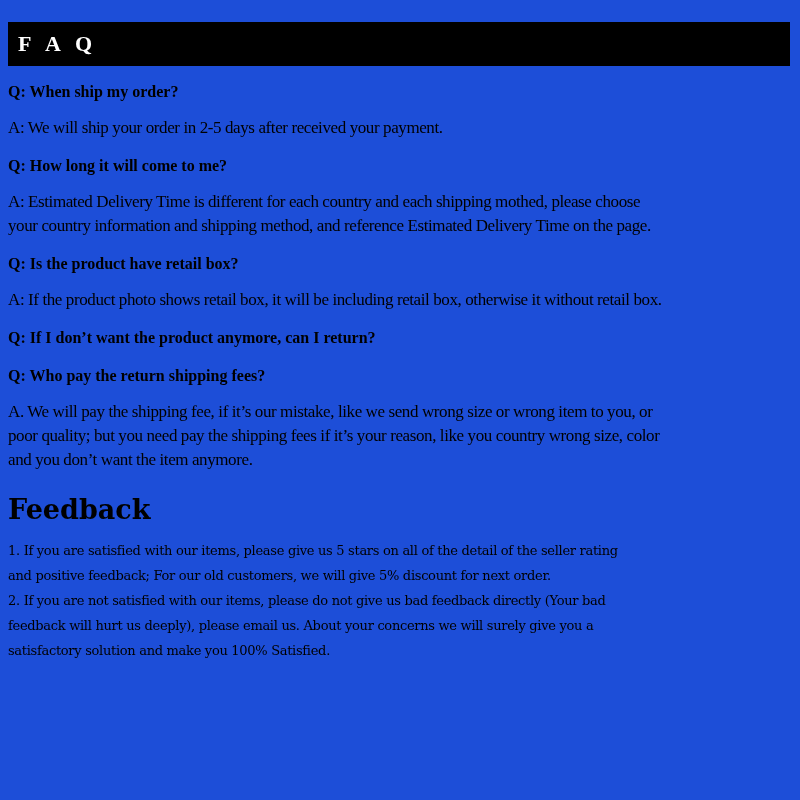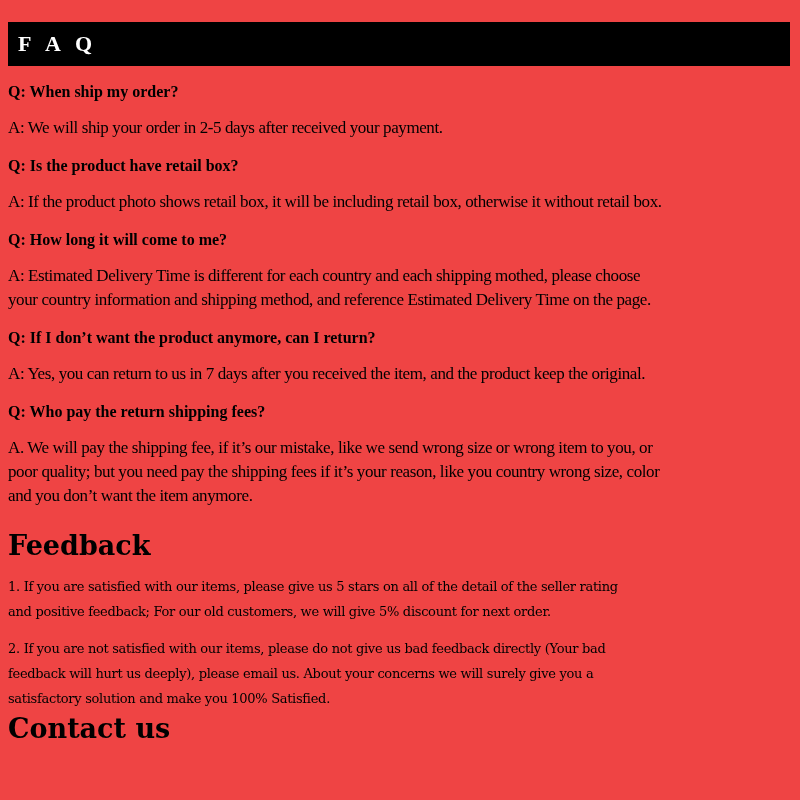--- a/index.html
+++ b/index.html
@@ -7,21 +7,21 @@
     padding: 0;
     background: #ffffff;
     color: #000000;
   }
   .page {
     width: 800px;
     height: 800px;
     box-sizing: border-box;
     padding: 22px 10px 0 8px;
     overflow: hidden;
-    background: #ef4444;
+    background: #1d4ed8;
   }
   .faq-bar {
     height: 44px;
     background: #000000;
     display: flex;
     align-items: center;
   }
   .faq-bar-title {
     color: #ffffff;
     font-family: "Liberation Serif", serif;
@@ -58,67 +58,65 @@
   }
   .body-text {
     font-family: "DejaVu Serif", "Liberation Serif", serif;
     font-size: 13px;
     line-height: 25px;
     letter-spacing: -0.3px;
     margin: 14px 0 0 0;
     white-space: pre-line;
   }
   .body-text.follow {
-    margin-top: 12px;
+    margin-top: 0;
   }
   .body-text.contact-body {
     margin-top: 8px;
   }
 </style>
 </head>
 <body>
 
 <div class="page">
 
   <header class="faq-bar">
     <span class="faq-bar-title">F A Q</span>
   </header>
 
   <section>
     <div>
       <p class="q">Q: When ship my order?</p>
       <p class="a">A: We will ship your order in 2-5 days after received your payment.</p>
     </div>
     <div>
-      <p class="q">Q: Is the product have retail box?</p>
-      <p class="a">A: If the product photo shows retail box, it will be including retail box, otherwise it without retail box.</p>
-    </div>
-    <div>
       <p class="q">Q: How long it will come to me?</p>
       <p class="a">A: Estimated Delivery Time is different for each country and each shipping mothed, please choose
 your country information and shipping method, and reference Estimated Delivery Time on the page.</p>
     </div>
     <div>
+      <p class="q">Q: Is the product have retail box?</p>
+      <p class="a">A: If the product photo shows retail box, it will be including retail box, otherwise it without retail box.</p>
+    </div>
+    <div>
       <p class="q">Q: If I don’t want the product anymore, can I return?</p>
-      <p class="a">A: Yes, you can return to us in 7 days after you received the item, and the product keep the original.</p>
     </div>
     <div>
       <p class="q">Q: Who pay the return shipping fees?</p>
       <p class="a">A. We will pay the shipping fee, if it’s our mistake, like we send wrong size or wrong item to you, or
 poor quality; but you need pay the shipping fees if it’s your reason, like you country wrong size, color
 and you don’t want the item anymore.</p>
     </div>
   </section>
 
   <section>
     <h2 class="sec-title">Feedback</h2>
     <p class="body-text">1.  If you are satisfied with our items, please give us 5 stars on all of the detail of the seller rating
 and positive feedback; For our old customers, we will give 5% discount for next order.</p>
     <p class="body-text follow">2.  If you are not satisfied with our items, please do not give us bad feedback directly (Your bad
 feedback will hurt us deeply), please email us. About your concerns we will surely give you a
 satisfactory solution and make you 100% Satisfied.</p>
   </section>
 
   <section>
-    <h2 class="sec-title contact">Contact us</h2>
   </section>
 
 </div>
 
 </body></html>

